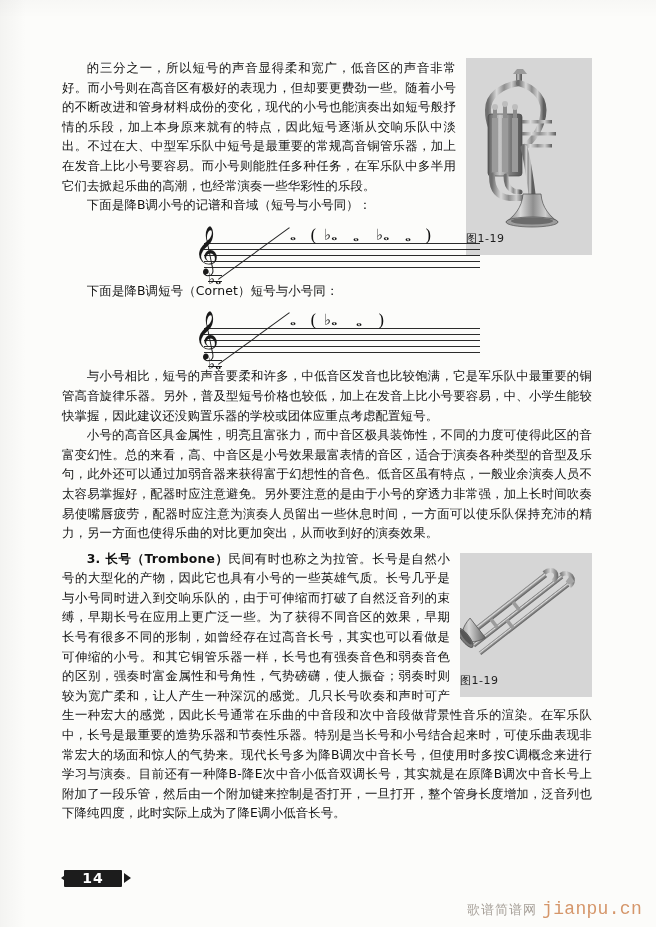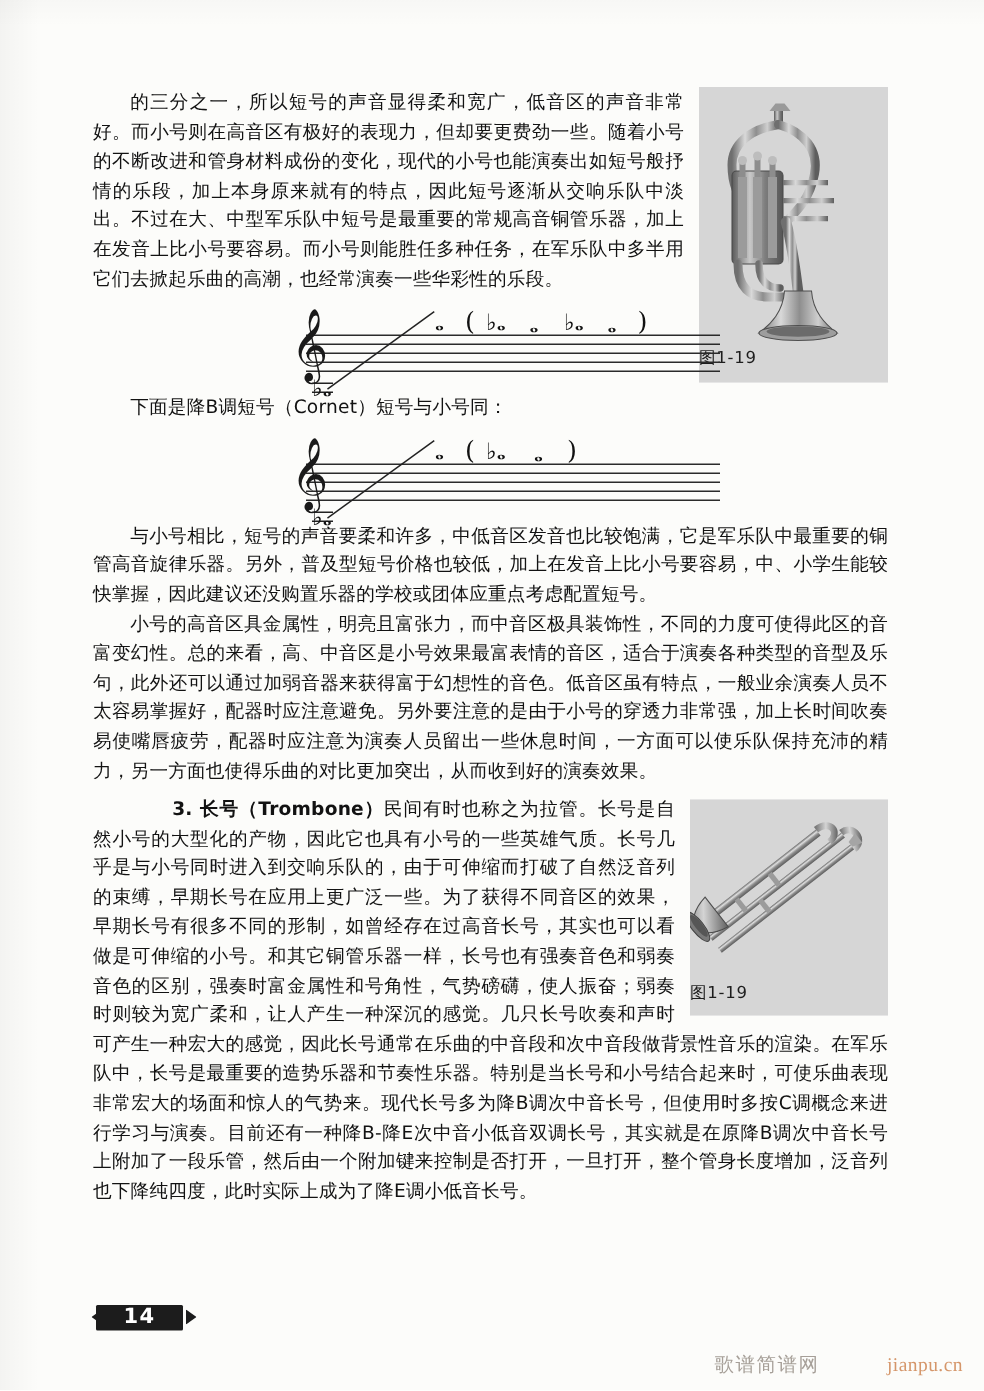--- a/index.html
+++ b/index.html
@@ -191,28 +191,27 @@
     opacity: 0.75;
   }
   .watermark .cn {
     font-size: 13px;
     color: #8a8178;
     letter-spacing: 1px;
     font-family: Liberation Sans, sans-serif;
     margin-left: 19px;
   }
   .watermark .en {
-    font-size: 13px;
+    font-size: 18px;
     color: #c8743a;
     letter-spacing: 0.3px;
-    font-family: Liberation Serif, serif;
-    margin-left: 40px;
-  }
-
-  .inline-label { font-weight: bold; margin-left: 28px; }
+    font-family: Liberation Mono, monospace;
+  }
+
+  .inline-label { font-weight: bold; }
 </style>
 </head>
 <body>
 
 <div id="page">
   <div class="content">
 
     <div class="textflow">
 
       <div class="fig-float-right" style="width:126px;height:197px;">
@@ -265,20 +264,21 @@
 
             <path d="M57 136 C 56 150, 48 158, 40 164 L 92 164 C 84 158, 76 150, 75 136 Z" fill="url(#brass)" stroke="#4f4f4f" stroke-width="0.7"></path>
             <ellipse cx="66" cy="164" rx="26" ry="5" fill="#9d9d9d" stroke="#4f4f4f" stroke-width="0.7"></ellipse>
             <ellipse cx="66" cy="163" rx="21" ry="3.5" fill="#6b6b6b"></ellipse>
           </svg>
           <div class="figcap">图1-19</div>
         </div>
       </div>
 
       <p class="para">的三分之一，所以短号的声音显得柔和宽广，低音区的声音非常好。而小号则在高音区有极好的表现力，但却要更费劲一些。随着小号的不断改进和管身材料成份的变化，现代的小号也能演奏出如短号般抒情的乐段，加上本身原来就有的特点，因此短号逐渐从交响乐队中淡出。不过在大、中型军乐队中短号是最重要的常规高音铜管乐器，加上在发音上比小号要容易。而小号则能胜任多种任务，在军乐队中多半用它们去掀起乐曲的高潮，也经常演奏一些华彩性的乐段。</p>
+      <p class="para">下面是降B调小号的记谱和音域（短号与小号同）：</p>
 
       <div class="staff-wrap">
         <div class="staff-inner">
           <div class="staff-lines">
             <i style="top:0px"></i>
             <i style="top:6px"></i>
             <i style="top:12px"></i>
             <i style="top:18px"></i>
             <i style="top:24px"></i>
           </div>

